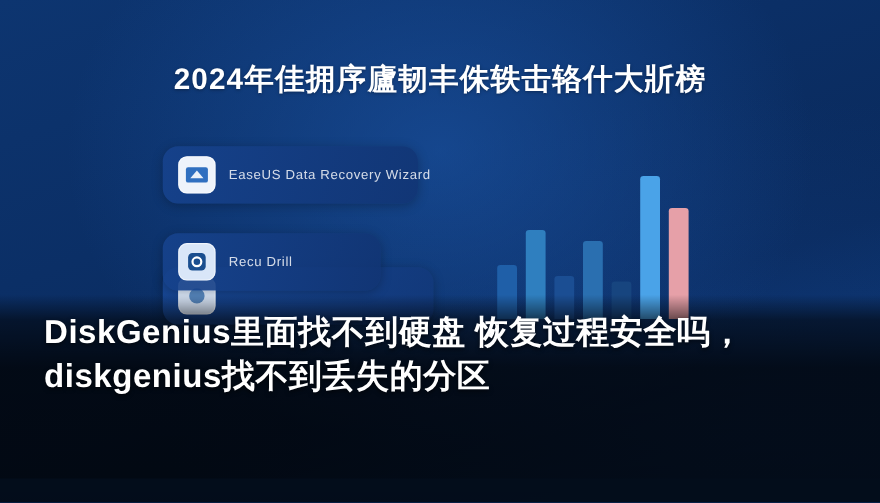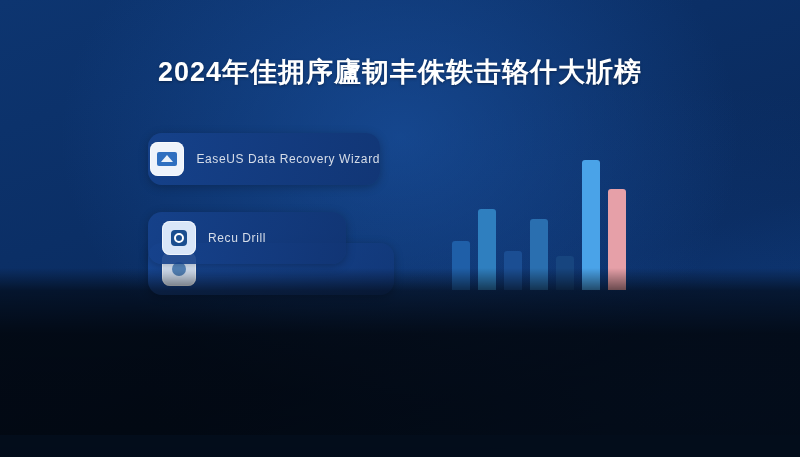--- a/index.html
+++ b/index.html
@@ -63,21 +63,20 @@
     display: flex;
     align-items: center;
     padding-left: 14px;
     box-sizing: border-box;
   }
   .card-1 {
     left: 148px;
     top: 133px;
     width: 232px;
     height: 52px;
-    justify-content: flex-end;
   }
   .card-2 {
     left: 148px;
     top: 212px;
     width: 198px;
     height: 52px;
     align-items: center;
   }
   .card-3 {
     left: 148px;
@@ -187,14 +186,15 @@
     <div class="bar" style="left:0px;   width:18px; height:38%;  background:#1f5fa8;"></div>
     <div class="bar" style="left:26px;  width:18px; height:62%;  background:#2f7fbf;"></div>
     <div class="bar" style="left:52px;  width:18px; height:30%;  background:#1b4e93;"></div>
     <div class="bar" style="left:78px;  width:18px; height:55%;  background:#2a6fb0;"></div>
     <div class="bar" style="left:104px; width:18px; height:26%;  background:#17457f;"></div>
     <div class="bar" style="left:130px; width:18px; height:100%; background:#4aa3e8;"></div>
     <div class="bar" style="left:156px; width:18px; height:78%;  background:#e6a0a8;"></div>
   </div>
 
   <div class="caption-shade"></div>
+  <div class="caption">DiskGenius里面找不到硬盘 恢复过程安全吗，diskgenius找不到丢失的分区</div>
 
 </div>
 
 </body></html>

